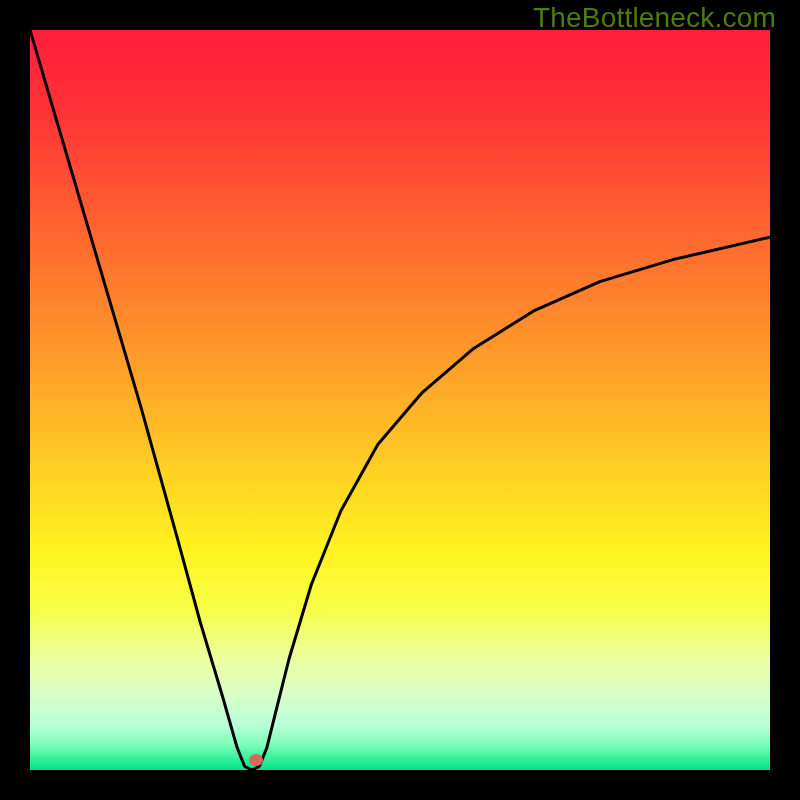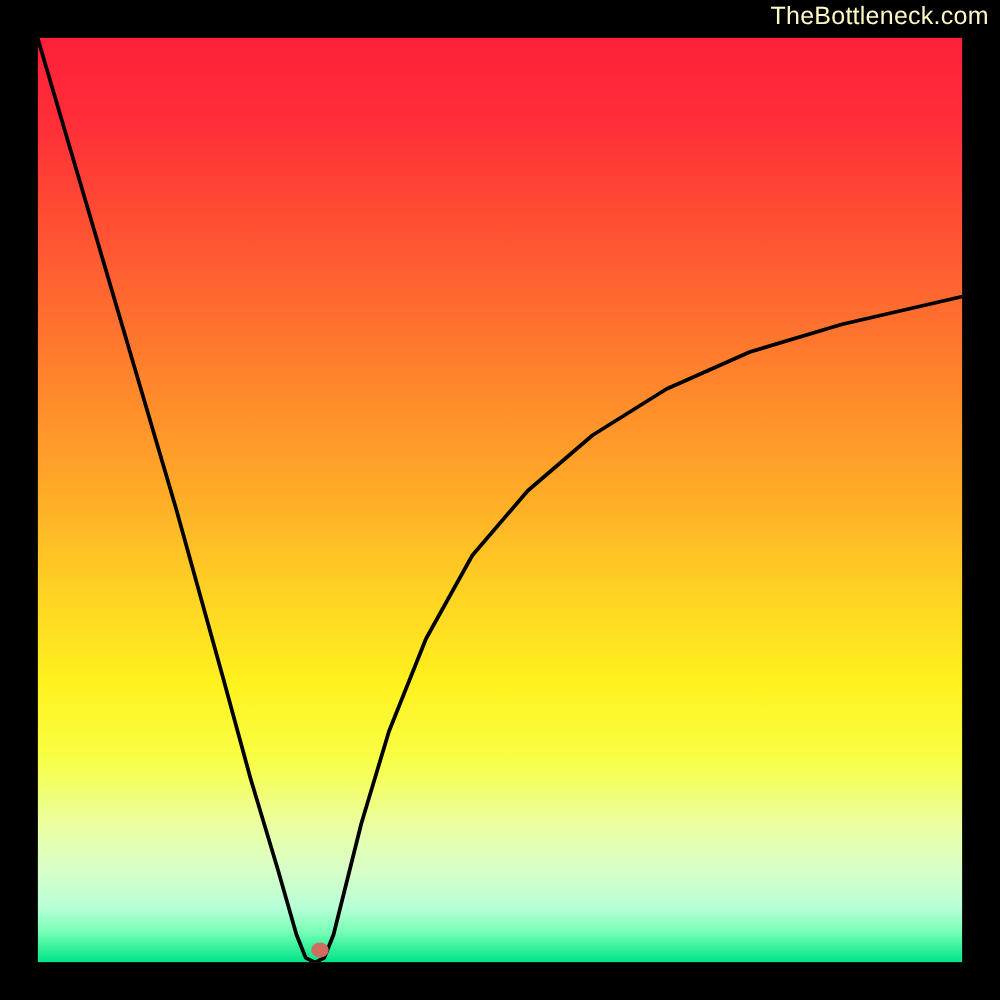--- a/index.html
+++ b/index.html
@@ -13,23 +13,23 @@
   }
   .frame {
     position: relative;
     width: 800px;
     height: 800px;
     background: #000;
   }
   .watermark {
     position: absolute;
     top: 2px;
-    right: 9px;
-    color: #fef9c3;
-    font-size: 20px;
+    right: 24px;
+    color: #4d7c0f;
+    font-size: 28px;
     font-weight: 500;
     letter-spacing: 0.2px;
     z-index: 5;
   }
   .plot-area {
     position: absolute;
     left: 30px;
     top: 30px;
     width: 740px;
     height: 740px;

